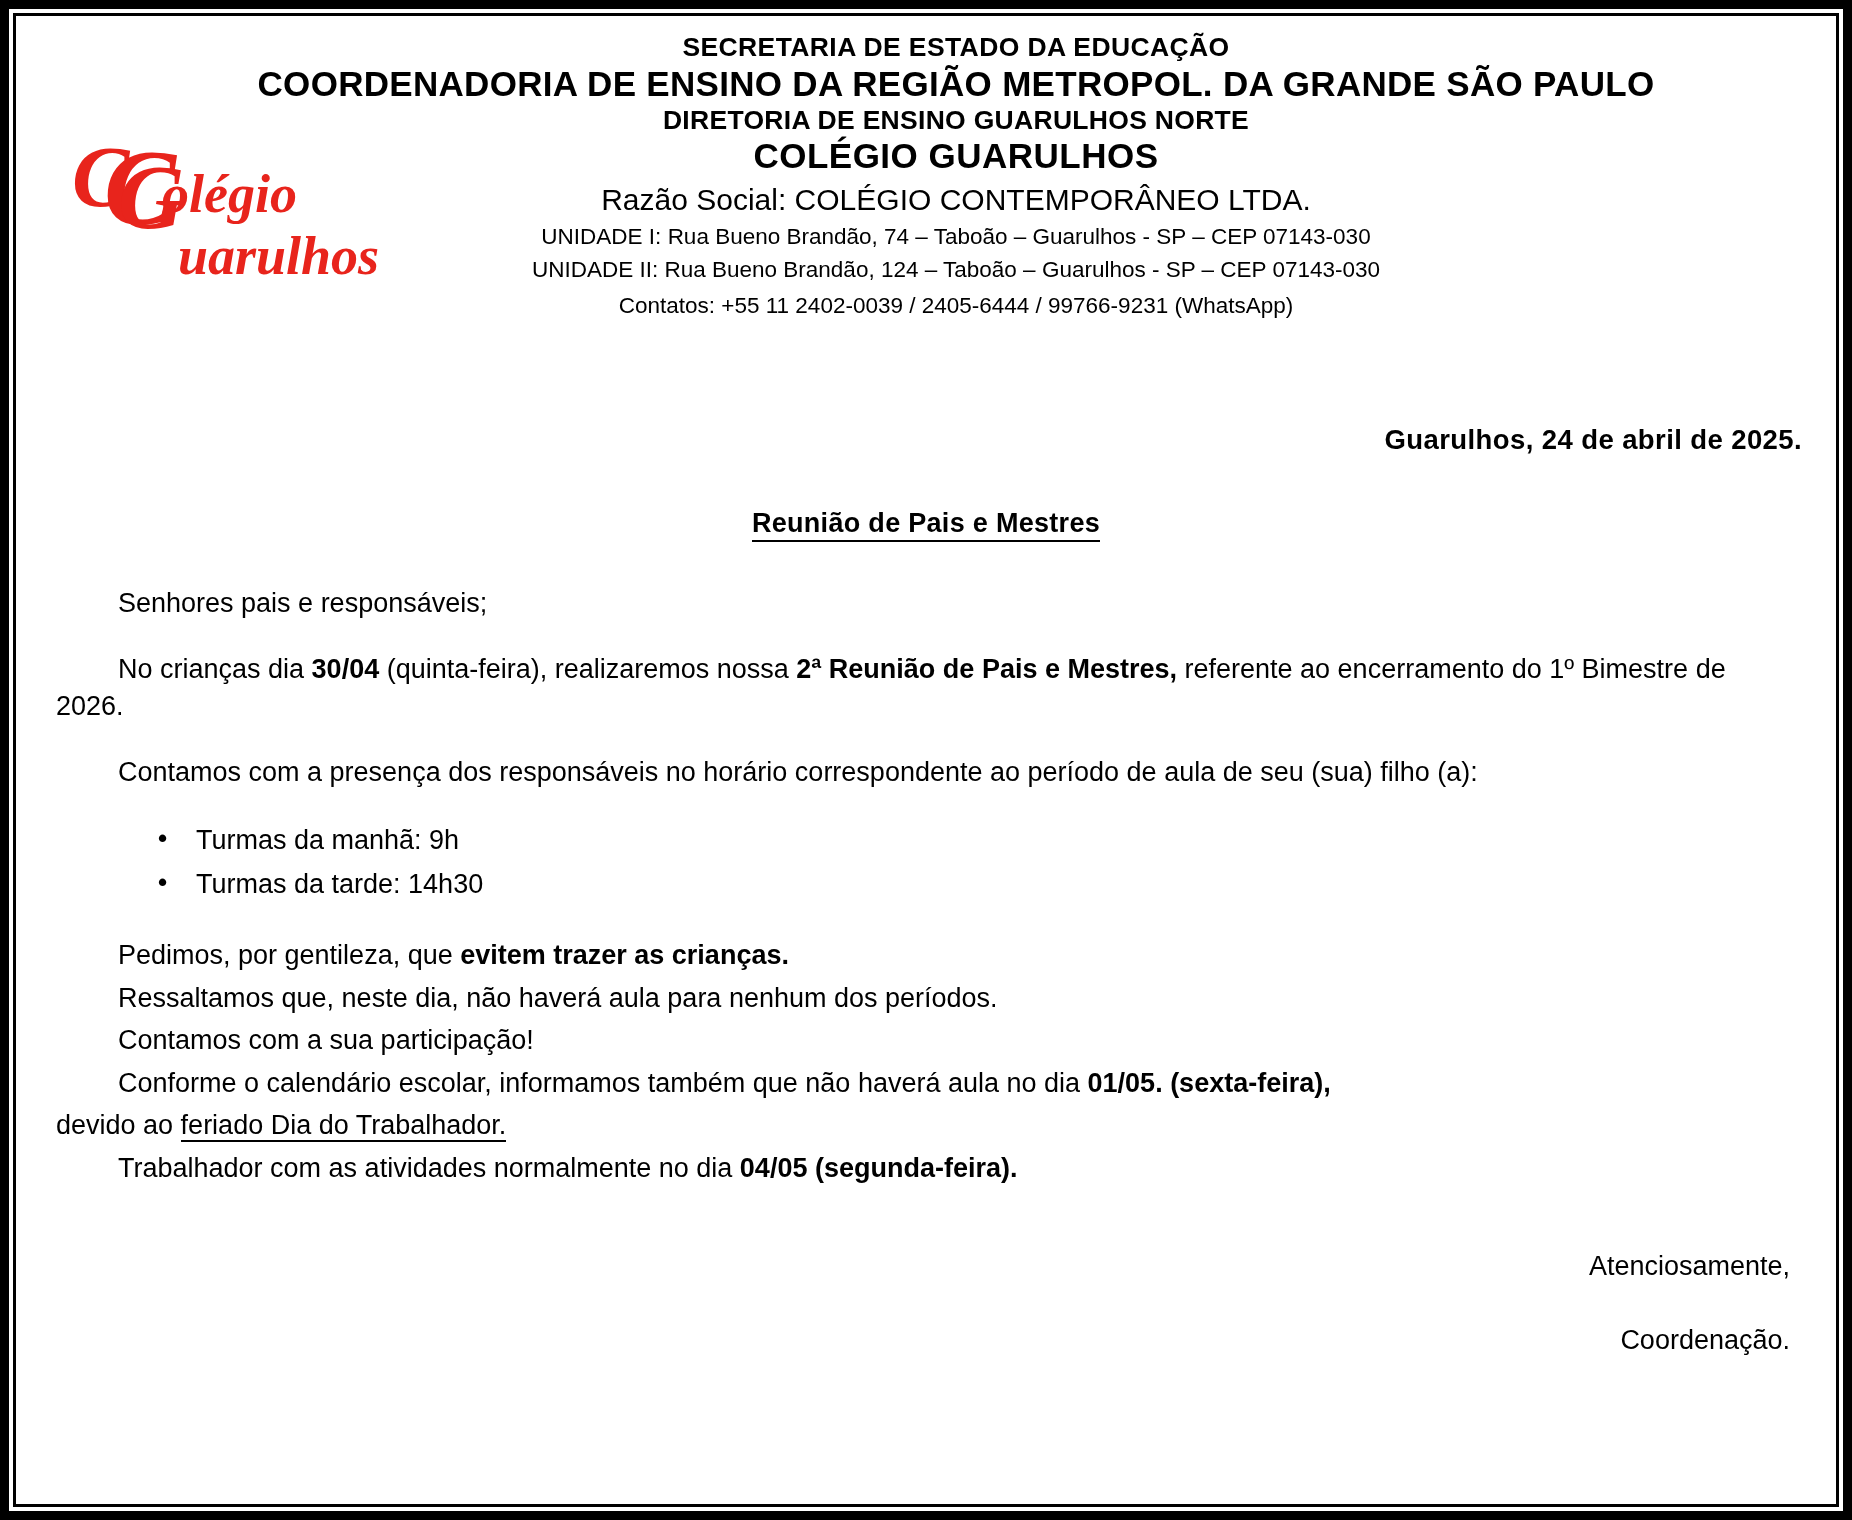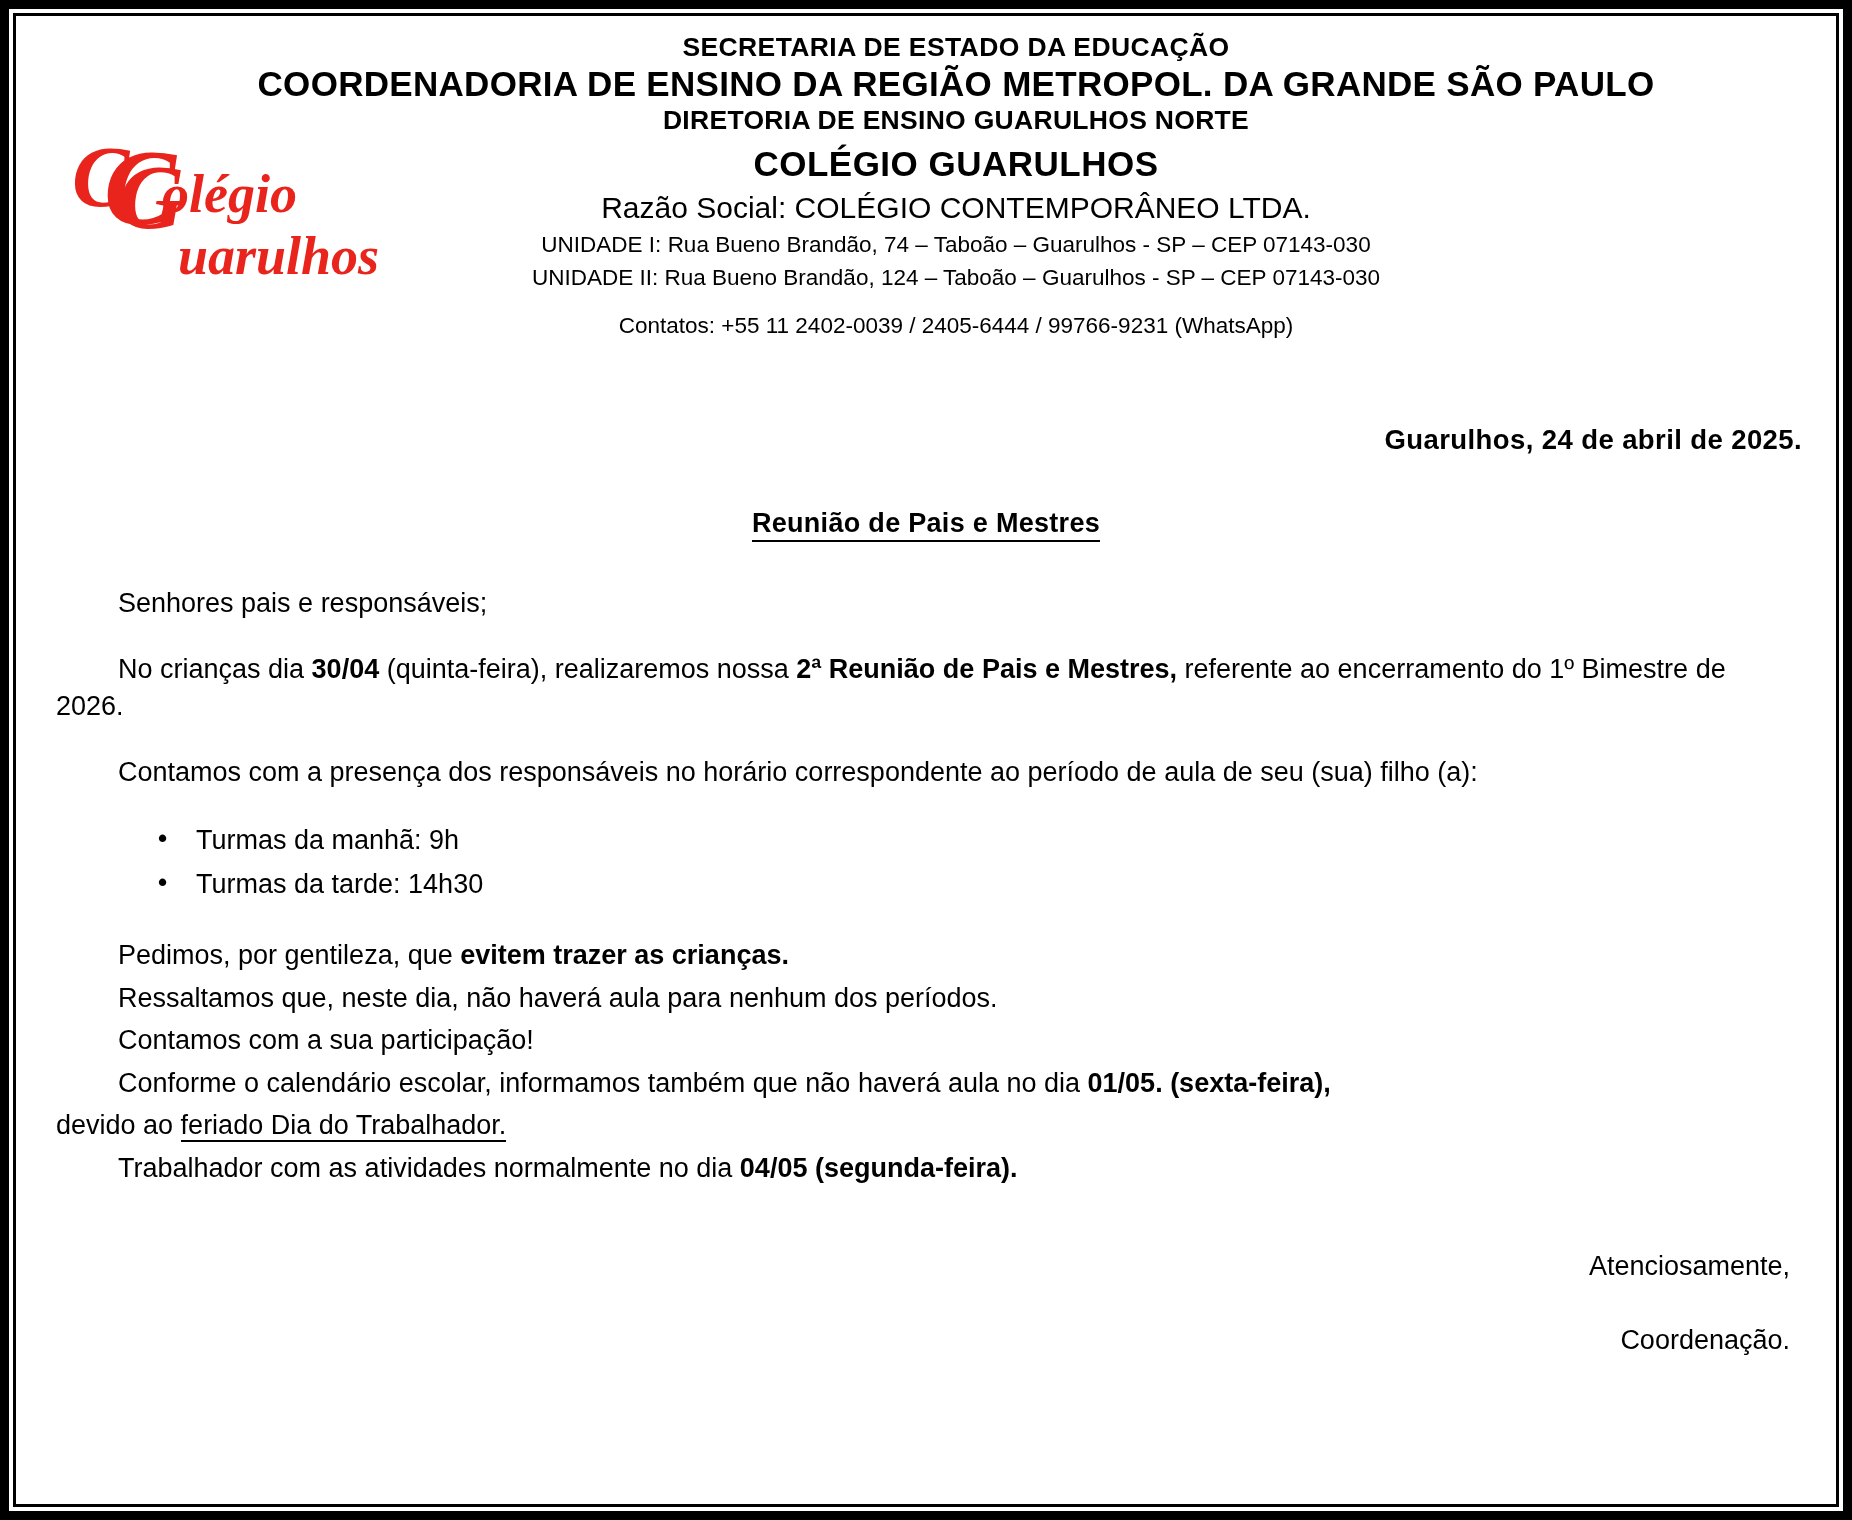--- a/index.html
+++ b/index.html
@@ -68,40 +68,39 @@
     font-weight: bold;
     letter-spacing: 0.3px;
     color: #000;
     line-height: 1.18;
   }
   .hdr-school {
     font-size: 35px;
     font-weight: bold;
     letter-spacing: 0.5px;
     color: #000;
-    margin-top: 8px;
     line-height: 1.15;
   }
   .hdr-razao {
     font-size: 30px;
     color: #000;
     margin-top: 7px;
     line-height: 1.15;
   }
   .hdr-unit {
     font-size: 22.5px;
     color: #000;
     line-height: 1.32;
     margin-top: 4px;
   }
   .hdr-contact {
     font-size: 22.5px;
     color: #000;
     line-height: 1.32;
-    margin-top: 18px;
+    margin-top: 6px;
   }
 
   
   .doc-date {
     text-align: right;
     font-size: 27.5px;
     font-weight: bold;
     color: #000;
     margin-top: 62px;
     padding-right: 6px;

